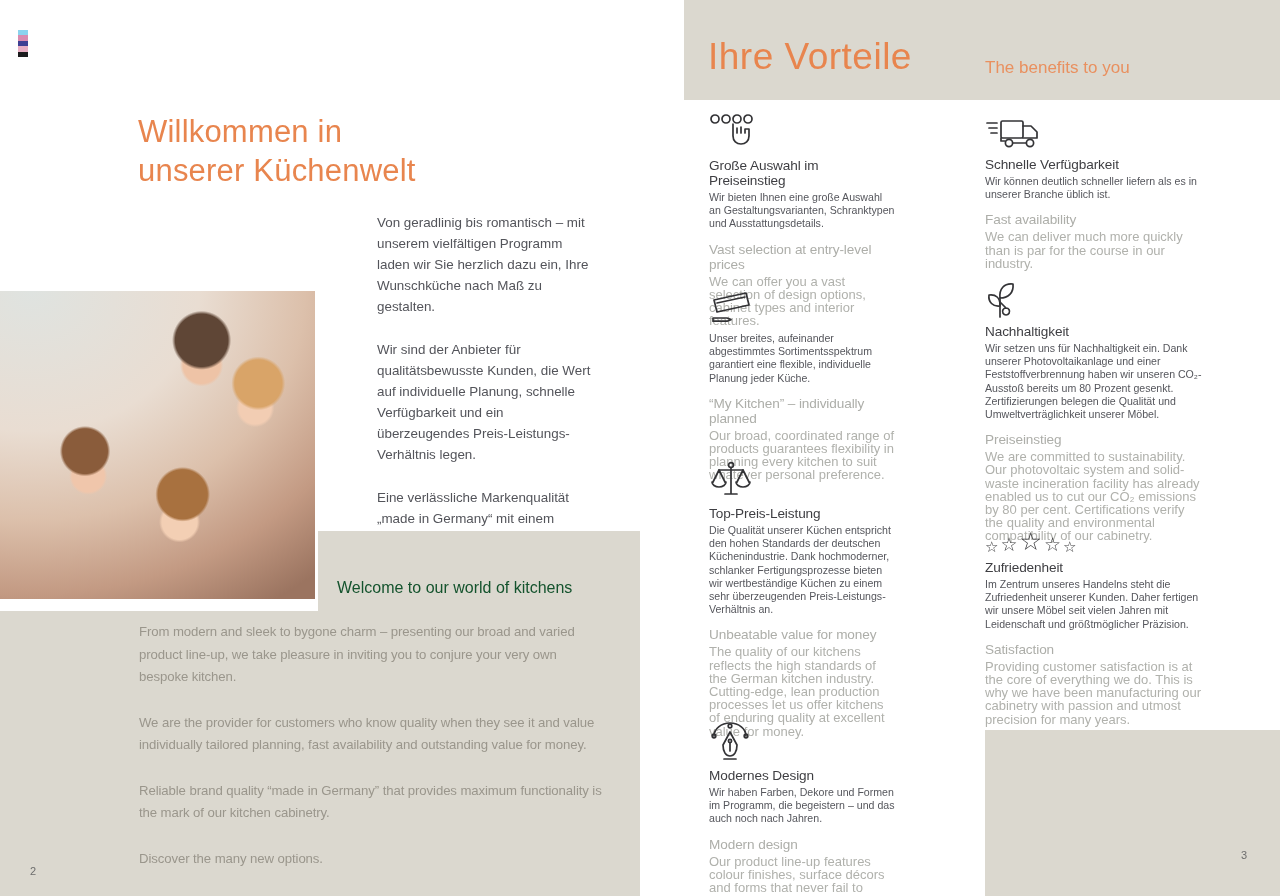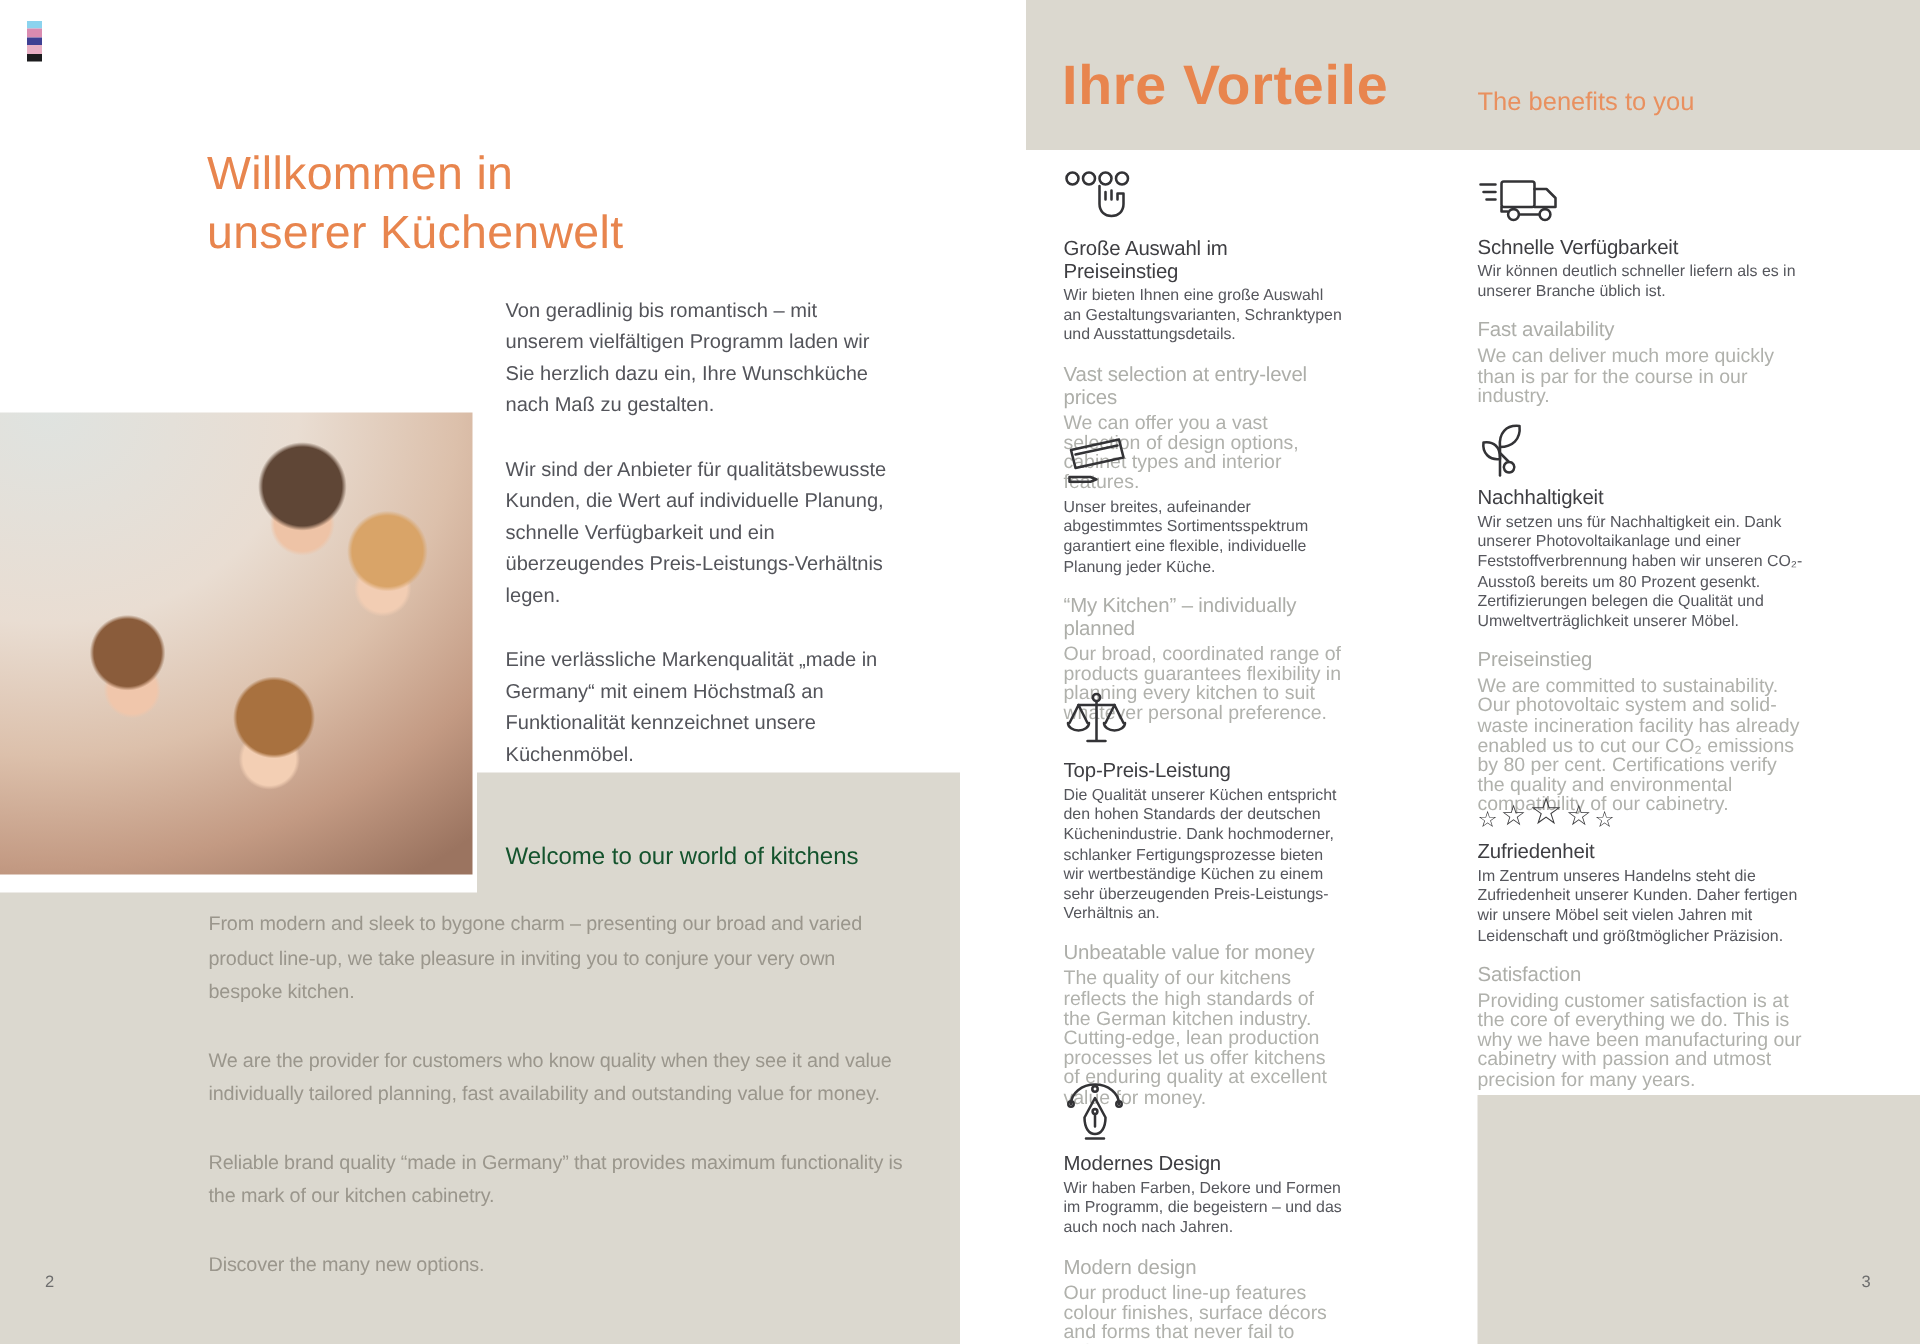--- a/index.html
+++ b/index.html
@@ -1,29 +1,29 @@
 <!DOCTYPE html>
 <html><head>
 <meta charset="utf-8">
 <style>
   * { margin:0; padding:0; box-sizing:border-box; }
   html,body { width:1280px; height:896px; }
   body { font-family:"Liberation Sans", sans-serif; background:#fff; position:relative; overflow:hidden; }
   .spread { position:absolute; left:0; top:0; width:1280px; height:896px; background:#ffffff; }
 
   
-  .page-left { position:absolute; left:0; top:0; width:640px; height:868px; background:#fff;text-decoration:underline; }
+  .page-left { position:absolute; left:0; top:16px; width:640px; height:868px; background:#fff;text-decoration:underline; }
   .color-bar { position:absolute; left:18px; top:14px; width:10px; height:27px; display:flex; flex-direction:column; }
   .color-bar span { flex:1; }
 
   .headline { position:absolute; left:138px; top:96px; font-size:31px; line-height:39px;
               font-weight:400; color:#e8854e; letter-spacing:0.2px; }
 
   .de-paras { position:absolute; left:337px; top:196px; width:254px; }
-  .de-paras p { font-size:13.4px; line-height:21px; color:#53545a; margin-bottom:22px; }
+  .de-paras p { font-size:13.4px; line-height:21px; color:#53545a; margin-bottom:22px;margin-left:40px; }
 
   .photo { position:absolute; left:0; top:275px; width:315px; height:308px;
     background:
       radial-gradient(circle at 64% 16%, #5f4636 0 8%, rgba(95,70,54,0) 9%),
       radial-gradient(circle at 64% 24%, #eec3a6 0 6%, rgba(238,195,166,0) 7%),
       radial-gradient(circle at 82% 30%, #d9a468 0 7%, rgba(217,164,104,0) 8%),
       radial-gradient(circle at 81% 38%, #f2cdb3 0 5%, rgba(242,205,179,0) 6%),
       radial-gradient(circle at 27% 52%, #8a5c3b 0 8%, rgba(138,92,59,0) 9%),
       radial-gradient(circle at 28% 60%, #f0c6ab 0 5.5%, rgba(240,198,171,0) 6.5%),
       radial-gradient(circle at 58% 66%, #a8713f 0 9%, rgba(168,113,63,0) 10%),
@@ -39,21 +39,21 @@
   .en-paras { position:absolute; left:139px; top:605px; width:470px; }
   .en-paras p { font-size:13.2px; line-height:22.5px; color:#9a968c; margin-bottom:23px; letter-spacing:-0.1px; }
 
   .pageno { position:absolute; font-size:11px; color:#6d6d6d; }
   .pageno-left  { left:30px; top:849px; }
   .pageno-right { left:557px; top:849px; }
 
   
   .page-right { position:absolute; left:684px; top:0; width:596px; height:896px; background:#fff; }
   .header-band { position:absolute; left:0; top:0; width:596px; height:100px; background:#dbd8cf; }
-  .vorteile { position:absolute; left:24px; top:36px; font-size:37px; font-weight:700; color:#e8854e; letter-spacing:0.5px; }
+  .vorteile { position:absolute; left:24px; top:36px; font-size:37px; font-weight:400; color:#e8854e; letter-spacing:0.5px; }
   .benefits-sub { position:absolute; left:301px; top:58px; font-size:17px; color:#e9905f; }
 
   .benefit { position:absolute; }
   .col-l .benefit, .benefit.col-l { left:25px; width:186px; }
   .benefit.col-r { left:301px; width:218px; }
 
   .b-icon { margin-bottom:6px; height:40px; display:flex; align-items:flex-end; }
   .col-r-icon { height:36px; }
   .b-icon svg { display:block; }
 

